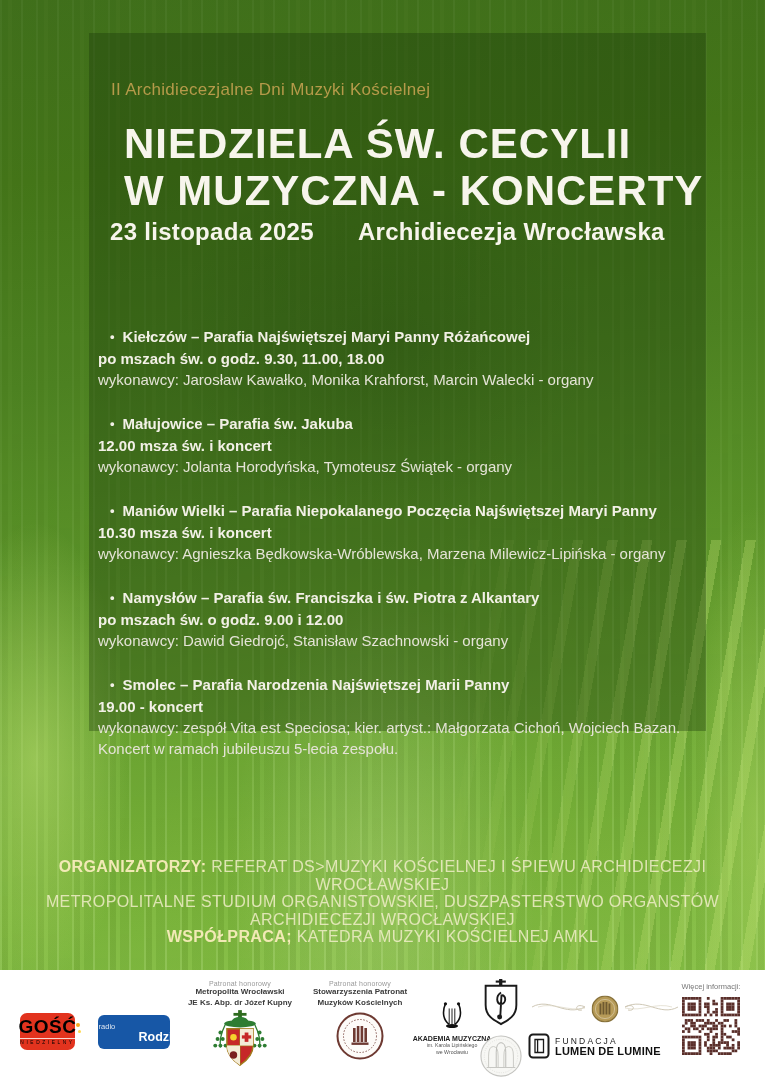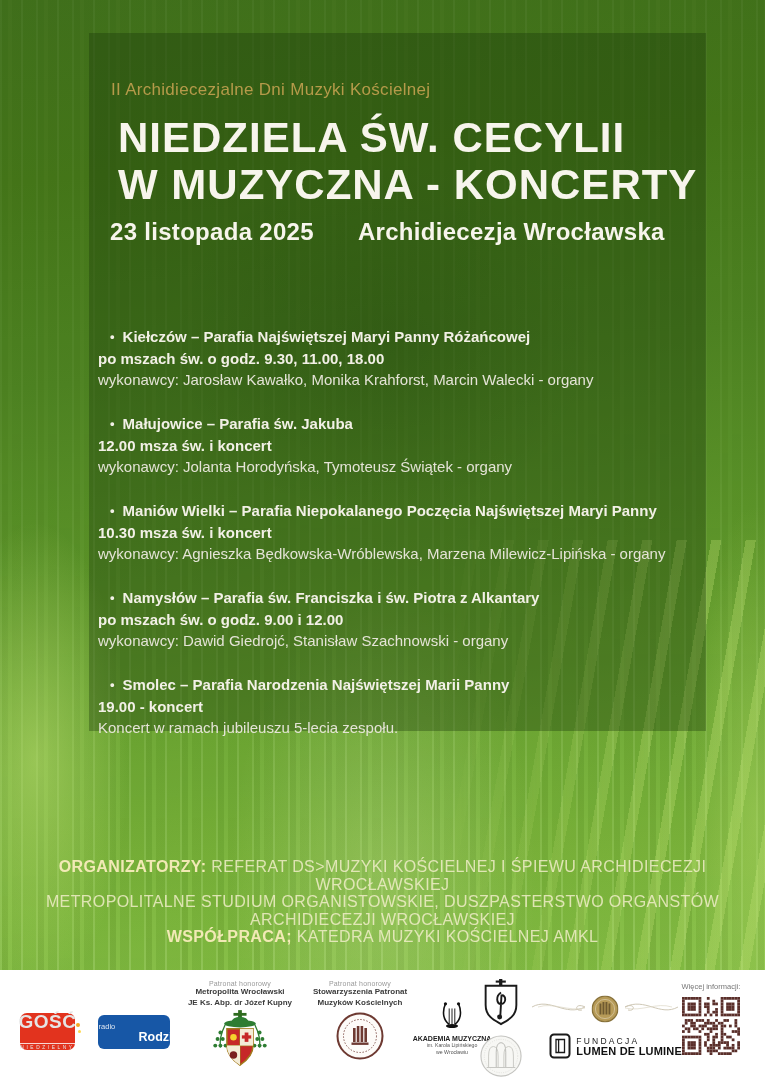--- a/index.html
+++ b/index.html
@@ -27,40 +27,40 @@
   }
   .bg-diag{
     position:absolute;right:0;bottom:110px;width:330px;height:430px;pointer-events:none;
     background:repeating-linear-gradient(100deg, rgba(198,230,120,0.30) 0 10px, rgba(120,170,60,0) 10px 34px);
     -webkit-mask-image:linear-gradient(90deg,transparent 0%,#000 70%);
     mask-image:linear-gradient(90deg,transparent 0%,#000 70%);
   }
   .panel{position:absolute;left:89px;top:33px;width:617px;height:698px;background:rgba(22,52,9,0.34);}
 
   .kicker{position:absolute;left:111px;top:80px;font-size:17px;letter-spacing:0.3px;color:#b59a4a;}
-  .title{position:absolute;left:108px;top:104px;margin:10px;font-size:42px;line-height:47px;font-weight:bold;letter-spacing:1px;color:#f7f5ec;}
+  .title{position:absolute;left:108px;top:104px;margin:16px;font-size:42px;line-height:47px;font-weight:bold;letter-spacing:1px;color:#f7f5ec;}
   .dateline{position:absolute;left:110px;top:218px;display:flex;gap:44px;font-size:24px;font-weight:bold;color:#f7f5ec;letter-spacing:0.3px;}
 
   .events{position:absolute;left:98px;top:326px;width:606px;}
   .event{margin-bottom:23px;font-size:15px;line-height:21px;color:#f2f0e6;}
   .ev-title{font-weight:bold;padding-left:12px;}
   .bullet{margin-right:8px;font-size:13px;position:relative;top:-1px;}
   .ev-schedule{font-weight:bold;}
   .ev-performers{color:#e4e3d6;}
 
   .organizers{position:absolute;left:0;top:858px;width:100%;text-align:center;font-size:16px;line-height:17.5px;color:rgba(246,240,208,0.80);letter-spacing:0.4px;}
   .org-label{font-weight:bold;color:rgba(248,236,188,0.95);}
 
   .footer{position:absolute;left:0;bottom:0;width:765px;height:110px;background:#ffffff;}
   .fcol{position:absolute;text-align:center;}
   .cap{font-size:7px;color:#9a9a9a;letter-spacing:0.2px;}
   .pname{font-size:8px;font-weight:bold;color:#3b3b3b;line-height:10.5px;}
 
   .gosc{position:absolute;left:20px;top:43px;width:55px;height:37px;background:#e2331e;border-radius:7px;
-        display:flex;flex-direction:column;align-items:center;justify-content:space-between;color:#e5e5e5;}
+        display:flex;flex-direction:column;align-items:center;justify-content:center;color:#000000;}
   .gosc .g1{font-size:19px;font-weight:bold;letter-spacing:0.5px;line-height:18px;}
   .gosc .g2{font-size:4.8px;letter-spacing:2.6px;margin-top:2px;border-top:0.5px solid rgba(255,255,255,0.8);padding-top:1.5px;}
 
   .radio{position:absolute;left:98px;top:45px;width:72px;height:34px;background:#1757a6;border-radius:6px;
          display:flex;align-items:center;justify-content:center;gap:4px;color:#fff;}
   .r-mark{position:relative;font-size:19px;font-weight:bold;font-style:italic;}
   .r-dot1{position:absolute;left:-5px;top:2px;width:4px;height:4px;border-radius:50%;background:#f6a821;}
   .r-dot2{position:absolute;left:-3px;top:9px;width:3px;height:3px;border-radius:50%;background:#ffd84d;}
   .r-text{display:flex;flex-direction:column;line-height:10px;text-align:left;}
   .r-small{font-size:7.5px;opacity:0.85;}
@@ -74,21 +74,21 @@
   .akademia{left:406px;top:31px;width:92px;}
   .ak1{font-size:7px;font-weight:bold;color:#222;margin-top:2px;}
   .ak2{font-size:5.2px;color:#555;line-height:6.5px;}
 
   .spmk{left:478px;top:9px;width:46px;}
 
   .fundacja{left:528px;top:24px;width:154px;}
   .flourish-wrap{position:relative;height:30px;}
   .flourish-wrap svg{display:block;margin:0 auto;}
   .medallion{position:absolute;left:50%;top:50%;transform:translate(-50%,-50%);}
-  .lumen-row{display:flex;align-items:center;justify-content:flex-end;gap:5px;margin-top:9px;}
+  .lumen-row{display:flex;align-items:center;justify-content:flex-start;gap:5px;margin-top:9px;}
   .lumen-text{text-align:left;line-height:10px;}
   .lt1{font-size:8.5px;letter-spacing:2.2px;color:#222;}
   .lt2{font-size:11px;font-weight:bold;color:#111;letter-spacing:0.2px;}
 
   .qr-col{left:674px;top:12px;width:74px;}
   .qr-label{font-size:7.5px;color:#777;}
   .qr-col svg{display:block;margin:6px auto 0;}
 </style>
 </head>
 <body>
@@ -125,20 +125,21 @@
         <div class="ev-performers">wykonawcy: Agnieszka Będkowska-Wróblewska, Marzena Milewicz-Lipińska - organy</div>
       </div>
       <div class="event">
         <div class="ev-title"><span class="bullet">•</span><span>Namysłów – Parafia św. Franciszka i św. Piotra z Alkantary</span></div>
         <div class="ev-schedule">po mszach św. o godz. 9.00 i 12.00</div>
         <div class="ev-performers">wykonawcy: Dawid Giedrojć, Stanisław Szachnowski - organy</div>
       </div>
       <div class="event">
         <div class="ev-title"><span class="bullet">•</span><span>Smolec – Parafia Narodzenia Najświętszej Marii Panny</span></div>
         <div class="ev-schedule">19.00 - koncert</div>
+        <div class="ev-performers">wykonawcy: zespół Vita est Speciosa; kier. artyst.: Małgorzata Cichoń, Wojciech Bazan.</div>
         <div class="ev-performers">Koncert w ramach jubileuszu 5-lecia zespołu.</div>
       </div>
     </div>
 
   <div class="organizers">
     <div class="org-line"><span class="org-label">ORGANIZATORZY:</span> <span>REFERAT DS&gt;MUZYKI KOŚCIELNEJ I ŚPIEWU ARCHIDIECEZJI WROCŁAWSKIEJ</span></div>
     <div class="org-line">METROPOLITALNE STUDIUM ORGANISTOWSKIE, DUSZPASTERSTWO ORGANSTÓW ARCHIDIECEZJI WROCŁAWSKIEJ</div>
     <div class="org-line"><span class="org-label">WSPÓŁPRACA;</span> <span>KATEDRA MUZYKI KOŚCIELNEJ AMKL</span></div>
   </div>
 

